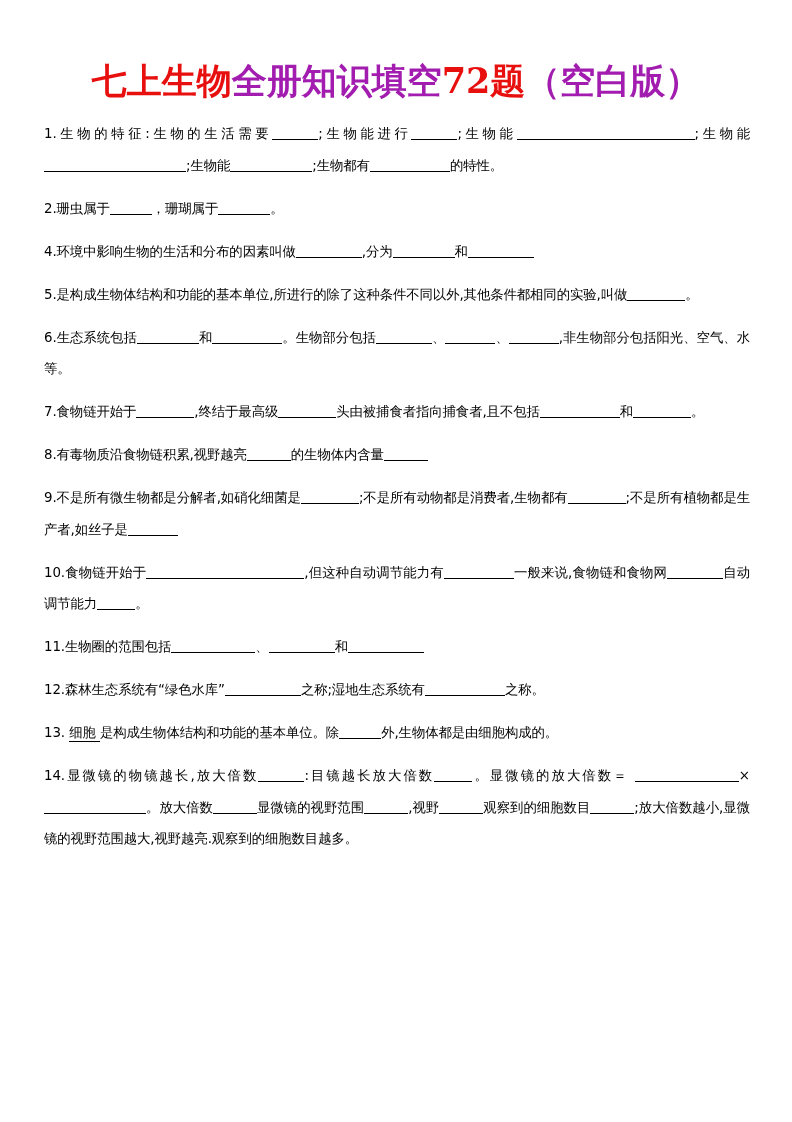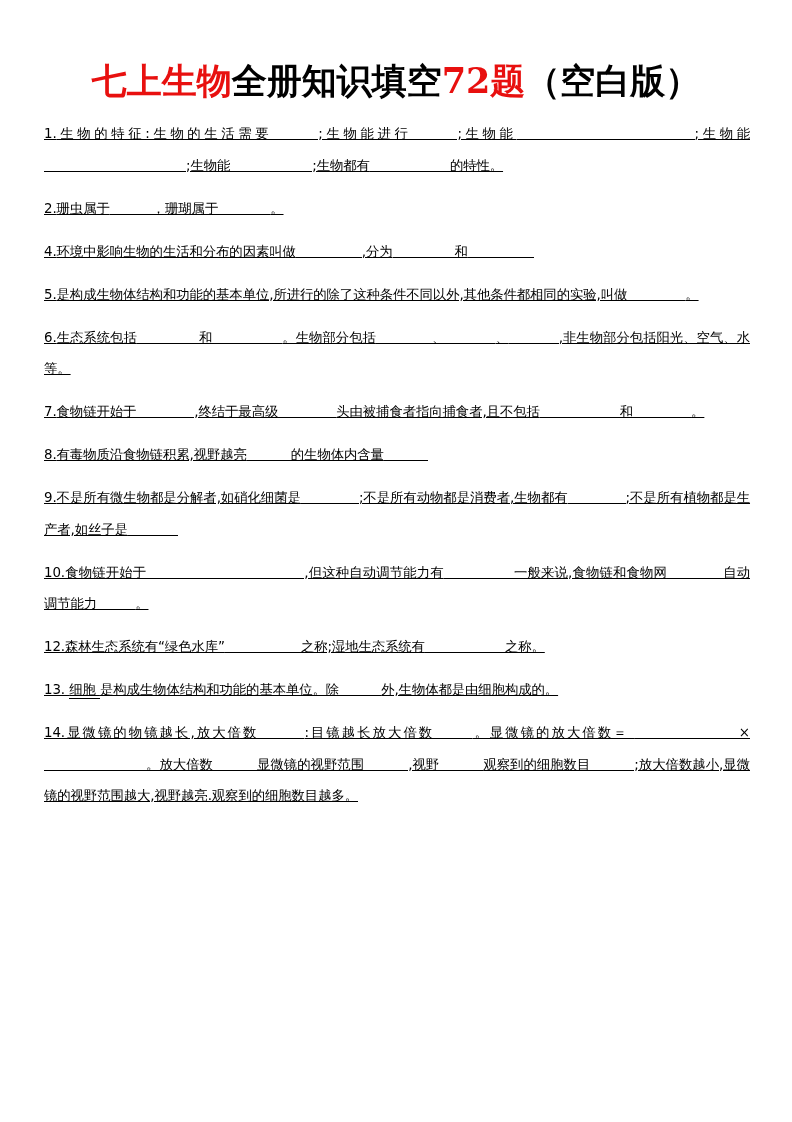--- a/index.html
+++ b/index.html
@@ -27,35 +27,34 @@
     padding: 58px 0 0 0;
     text-align: center;
     font-family: "DejaVu Serif", "Liberation Serif", serif;
     font-weight: bold;
     font-size: 35px;
     line-height: 46px;
     letter-spacing: 0px;
     white-space: nowrap;
   }
   .t-red { color: #e8100f; text-align: center; }
-  .t-black { color: #000000; }
+  .t-black { color: #a21caf; }
 
   .body-block {
     padding: 14px 42px 0 44px;
   }
 
   .q {
     font-size: 13.4px;
     line-height: 31.5px;
     margin: 0 0 11.5px 0;
     text-align: justify;
     text-justify: inter-ideograph;
     word-break: break-all;
     letter-spacing: -0.1px;
-    text-decoration: underline;
   }
   .q:last-child { margin-bottom: 0; }
 
   
   .bl {
     display: inline-block;
     border-bottom: 1.6px solid #000;
     vertical-align: baseline;
     height: 15px;
     margin-bottom: -2px;
@@ -78,18 +77,19 @@
   <div class="body-block" id="question-list">
       <p class="q"><span class="num">1.</span><span>生物的特征:生物的生活需要</span><span class="bl" style="width: 46px;"></span><span>;生物能进行</span><span class="bl" style="width: 46px;"></span><span>;生物能</span><span class="bl" style="width: 178px;"></span><span>;生物能</span><span class="bl" style="width: 142px;"></span><span>;生物能</span><span class="bl" style="width: 82px;"></span><span>;生物都有</span><span class="bl" style="width: 80px;"></span><span>的特性。</span></p>
       <p class="q"><span class="num">2.</span><span>珊虫属于</span><span class="bl" style="width: 42px;"></span><span>，珊瑚属于</span><span class="bl" style="width: 52px;"></span><span>。</span></p>
       <p class="q"><span class="num">4.</span><span>环境中影响生物的生活和分布的因素叫做</span><span class="bl" style="width: 66px;"></span><span>,分为</span><span class="bl" style="width: 62px;"></span><span>和</span><span class="bl" style="width: 66px;"></span></p>
       <p class="q"><span class="num">5.</span><span>是构成生物体结构和功能的基本单位,所进行的除了这种条件不同以外,其他条件都相同的实验,叫做</span><span class="bl" style="width: 58px;"></span><span>。</span></p>
       <p class="q"><span class="num">6.</span><span>生态系统包括</span><span class="bl" style="width: 62px;"></span><span>和</span><span class="bl" style="width: 70px;"></span><span>。生物部分包括</span><span class="bl" style="width: 56px;"></span><span>、</span><span class="bl" style="width: 50px;"></span><span>、</span><span class="bl" style="width: 50px;"></span><span>,非生物部分包括阳光、空气、水等。</span></p>
       <p class="q"><span class="num">7.</span><span>食物链开始于</span><span class="bl" style="width: 58px;"></span><span>,终结于最高级</span><span class="bl" style="width: 58px;"></span><span>头由被捕食者指向捕食者,且不包括</span><span class="bl" style="width: 80px;"></span><span>和</span><span class="bl" style="width: 58px;"></span><span>。</span></p>
       <p class="q"><span class="num">8.</span><span>有毒物质沿食物链积累,视野越亮</span><span class="bl" style="width: 44px;"></span><span>的生物体内含量</span><span class="bl" style="width: 44px;"></span></p>
       <p class="q"><span class="num">9.</span><span>不是所有微生物都是分解者,如硝化细菌是</span><span class="bl" style="width: 58px;"></span><span>;不是所有动物都是消费者,生物都有</span><span class="bl" style="width: 58px;"></span><span>;不是所有植物都是生产者,如丝子是</span><span class="bl" style="width: 50px;"></span></p>
       <p class="q"><span class="num">10.</span><span>食物链开始于</span><span class="bl" style="width: 158px;"></span><span>,但这种自动调节能力有</span><span class="bl" style="width: 70px;"></span><span>一般来说,食物链和食物网</span><span class="bl" style="width: 56px;"></span><span>自动调节能力</span><span class="bl" style="width: 38px;"></span><span>。</span></p>
+      <p class="q"><span class="num">11.</span><span>生物圈的范围包括</span><span class="bl" style="width: 84px;"></span><span>、</span><span class="bl" style="width: 66px;"></span><span>和</span><span class="bl" style="width: 76px;"></span></p>
       <p class="q"><span class="num">12.</span><span>森林生态系统有“绿色水库”</span><span class="bl" style="width: 76px;"></span><span>之称;湿地生态系统有</span><span class="bl" style="width: 80px;"></span><span>之称。</span></p>
       <p class="q"><span class="num">13.</span><span> </span><span class="u">细胞 </span><span>是构成生物体结构和功能的基本单位。除</span><span class="bl" style="width: 42px;"></span><span>外,生物体都是由细胞构成的。</span></p>
       <p class="q"><span class="num">14.</span><span>显微镜的物镜越长,放大倍数</span><span class="bl" style="width: 46px;"></span><span>:目镜越长放大倍数</span><span class="bl" style="width: 38px;"></span><span>。显微镜的放大倍数＝ </span><span class="bl" style="width: 104px;"></span><span>×</span><span class="bl" style="width: 102px;"></span><span>。放大倍数</span><span class="bl" style="width: 44px;"></span><span>显微镜的视野范围</span><span class="bl" style="width: 44px;"></span><span>,视野</span><span class="bl" style="width: 44px;"></span><span>观察到的细胞数目</span><span class="bl" style="width: 44px;"></span><span>;放大倍数越小,显微镜的视野范围越大,视野越亮.观察到的细胞数目越多。</span></p>
     </div>
 
 </div>
 
 </body></html>

